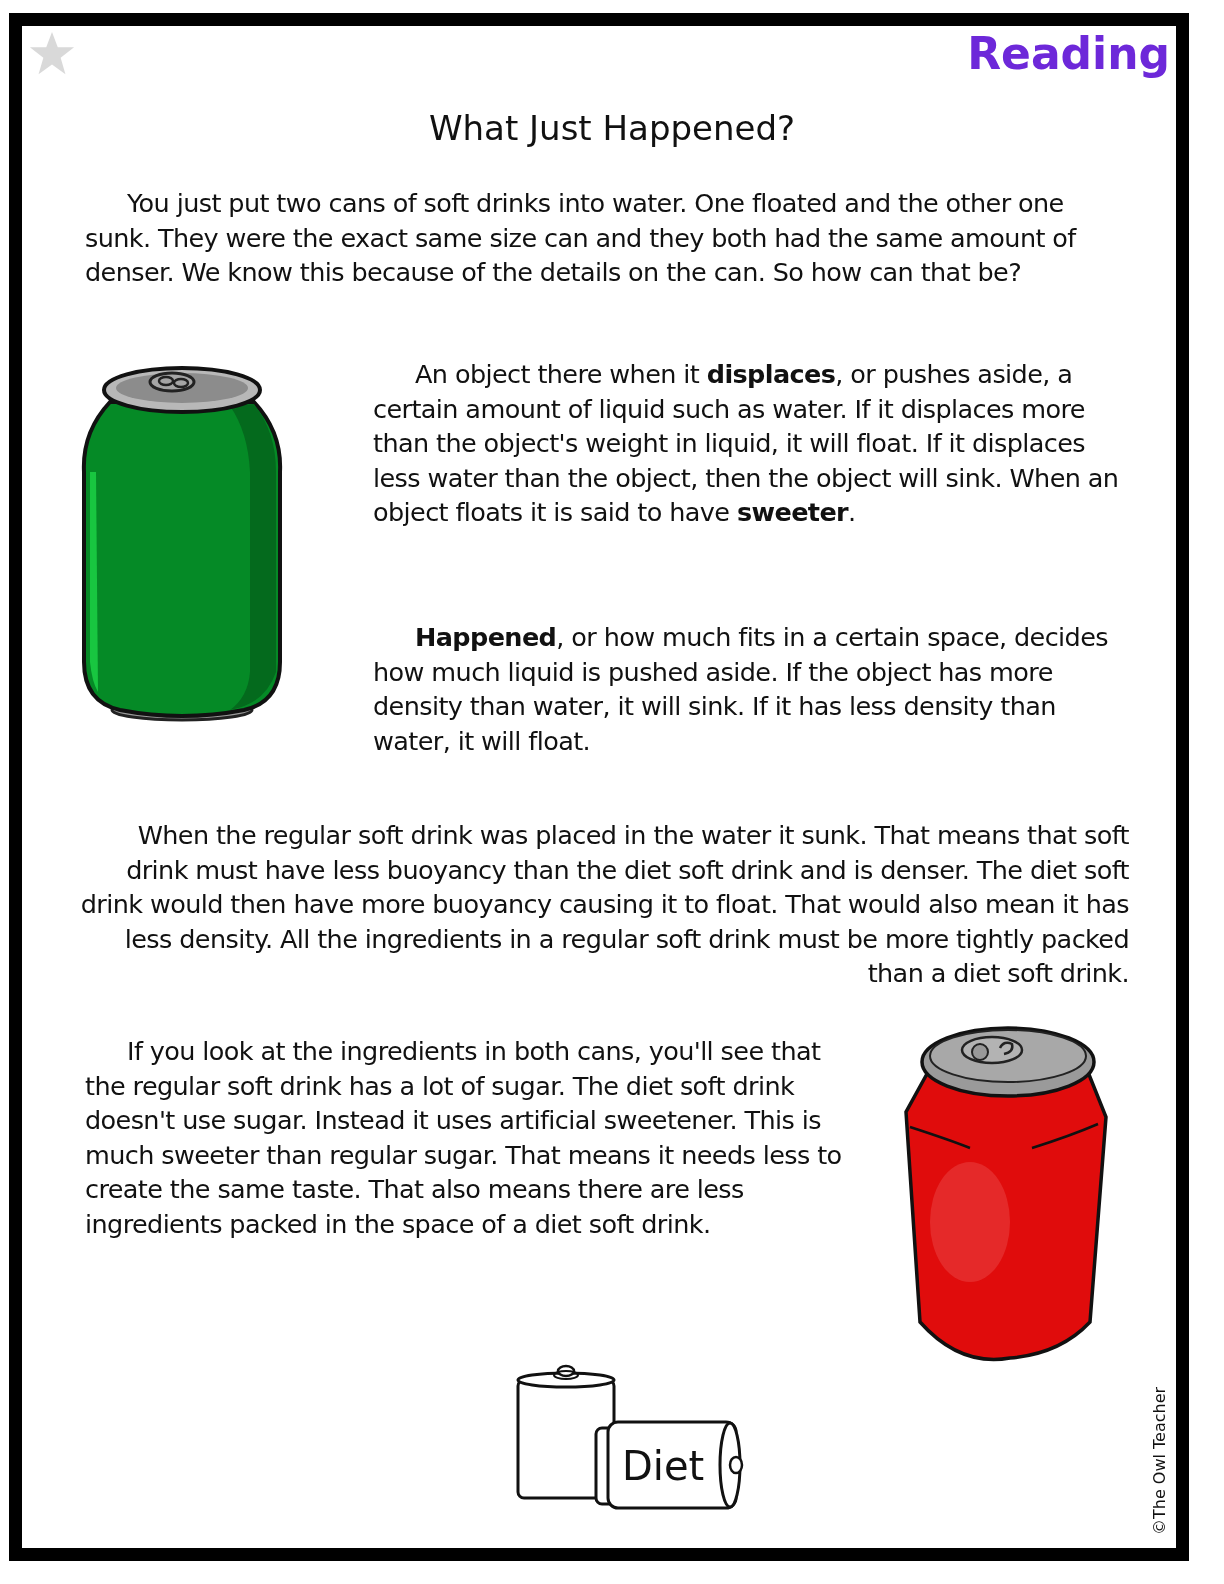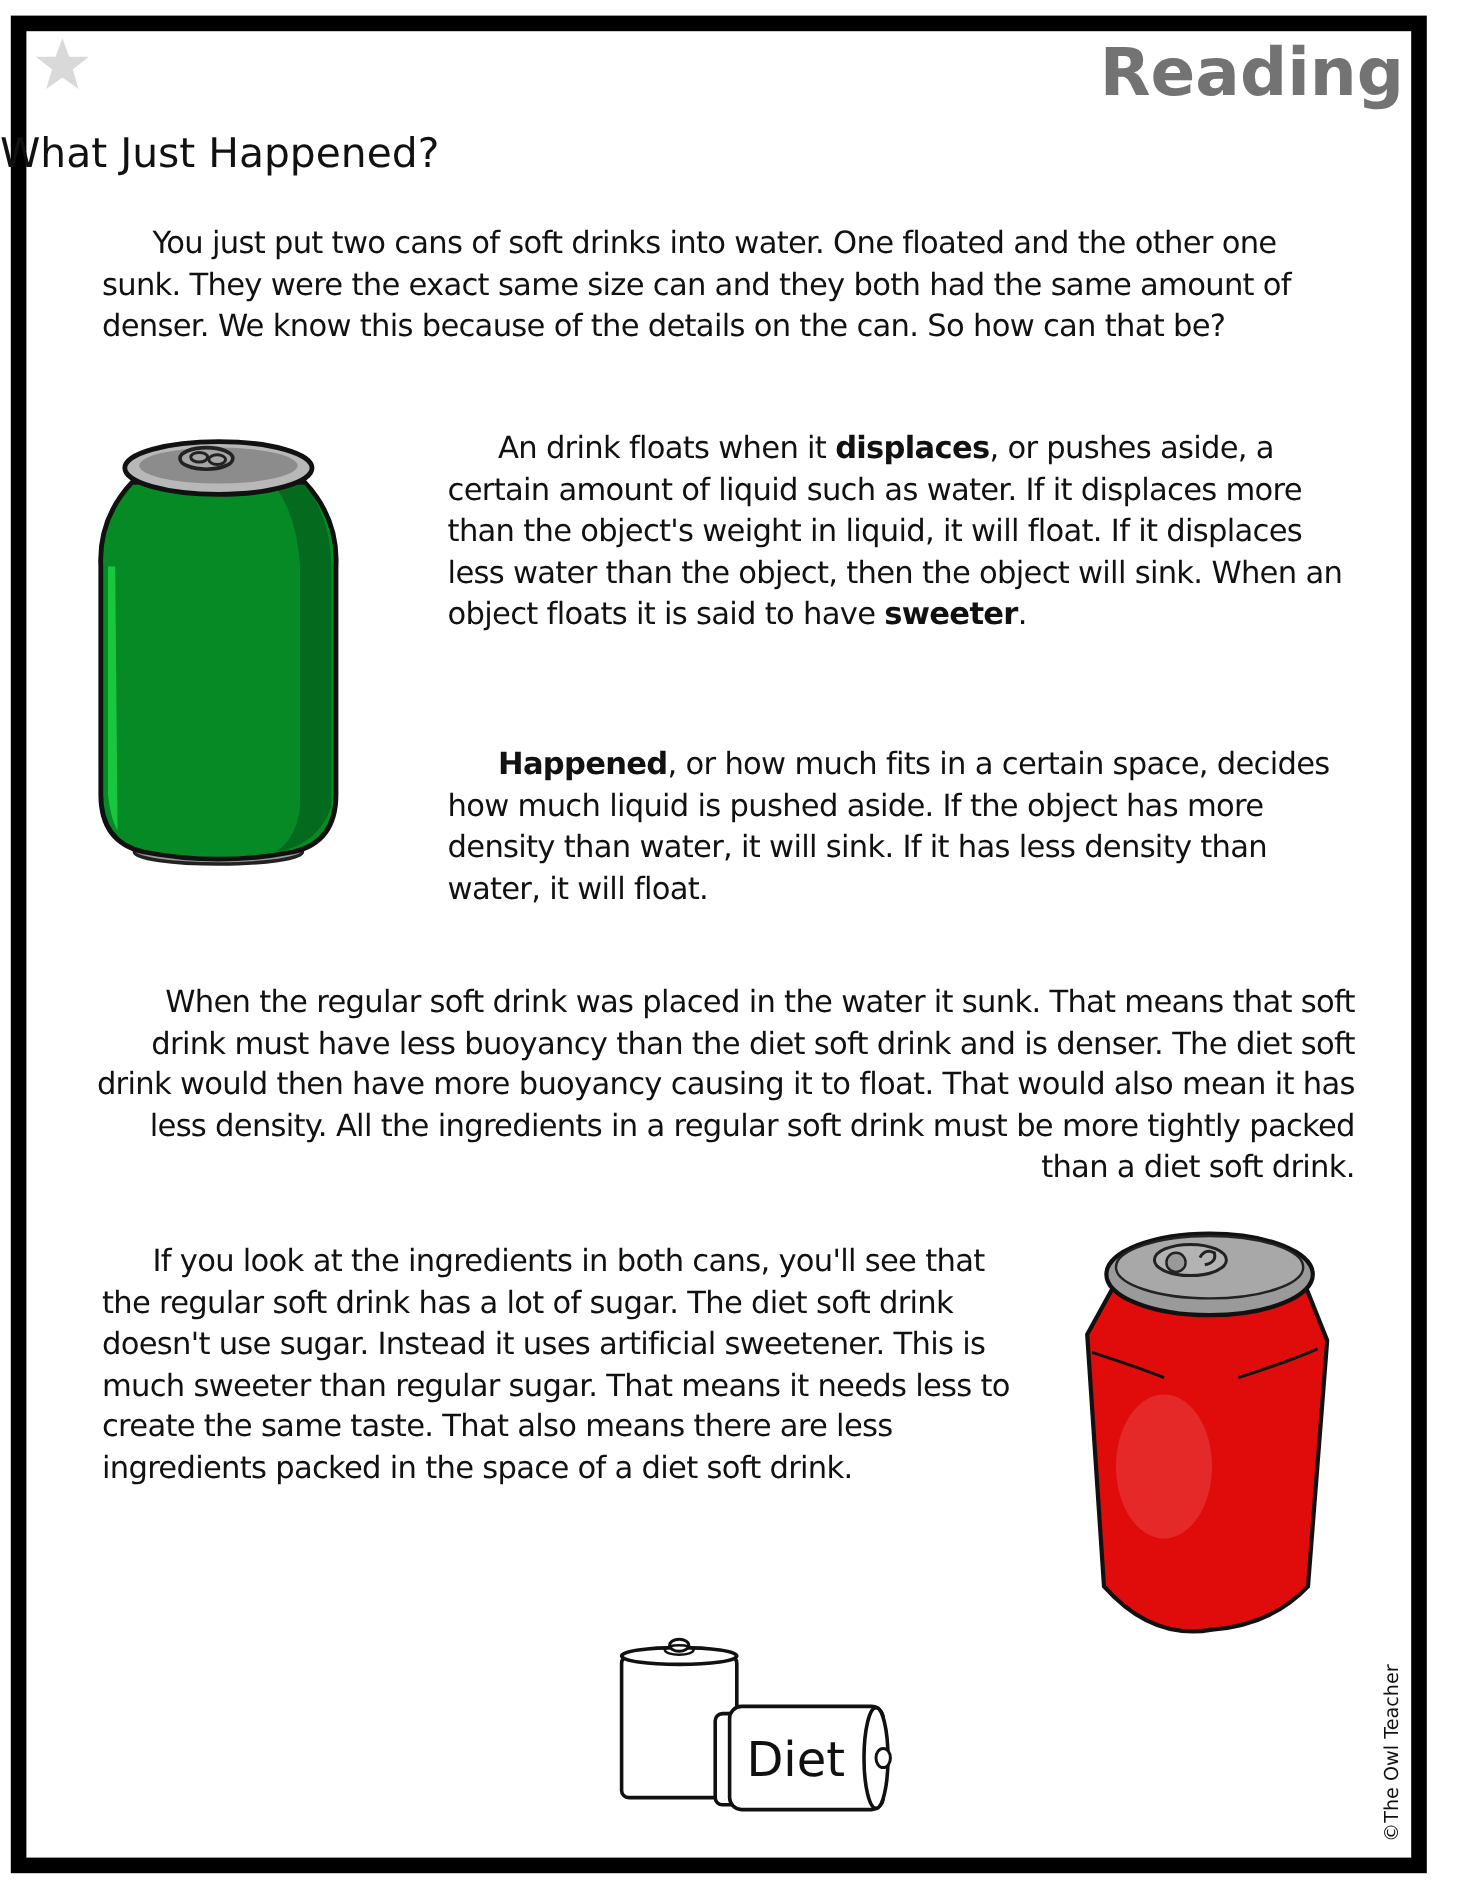--- a/index.html
+++ b/index.html
@@ -1,23 +1,23 @@
 <!DOCTYPE html>
 <html><head>
 <meta charset="utf-8">
 <style>
   html, body { margin: 0; padding: 0; background: #ffffff; }
   body { width: 1224px; height: 1584px; position: relative; overflow: hidden;
          font-family: "DejaVu Sans", sans-serif; color: #111; }
   .frame { position: absolute; left: 9px; top: 13px; width: 1180px; height: 1548px;
            border: 13px solid #000; box-sizing: border-box; }
   .star { position: absolute; left: 28px; top: 30px; width: 48px; height: 48px; }
-  .subject { position: absolute; right: 54px; top: 28px; font-size: 55px; font-weight: bold;
-             color: #737373; font-family: "DejaVu Sans", sans-serif; letter-spacing: 0px; }
-  .title { position: absolute; left: 0; width: 1224px; top: 108px; text-align: left;
+  .subject { position: absolute; right: 54px; top: 28px; font-size: 44px; font-weight: bold;
+             color: #6d28d9; font-family: "DejaVu Sans", sans-serif; letter-spacing: 0px; }
+  .title { position: absolute; left: 0; width: 1224px; top: 108px; text-align: center;
            font-size: 34px; color: #111; }
   .para { position: absolute; font-size: 25.5px; line-height: 34.5px; color: #111;
           font-family: "DejaVu Sans", sans-serif; letter-spacing: -0.6px; margin: 0; }
   .para .indent { display: inline-block; width: 42px; }
   .para b { font-weight: bold; }
   #p1 { left: 85px; top: 186px; width: 1030px; }
   #p2 { left: 373px; top: 357px; width: 750px; }
   #p3 { left: 373px; top: 620px; width: 750px; }
   #p4 { left: 79px; top: 818px; width: 1050px; text-align: right; }
   #p5 { left: 85px; top: 1034px; width: 770px; }
@@ -36,21 +36,21 @@
 <svg class="star" viewBox="0 0 50 50">
   <polygon points="25,2 31,18 48,18 34,29 39,46 25,36 11,46 16,29 2,18 19,18" fill="#d9d9d9"></polygon>
 </svg>
 
 <div class="subject">Reading</div>
 
 <div class="title">What Just Happened?</div>
 
 <p class="para" id="p1"><span class="indent"></span><span>You just put two cans of soft drinks into water. One floated and the other one sunk. They were the exact same size can and they both had the same amount of denser. We know this because of the details on the can. So how can that be?</span></p>
 
-<p class="para" id="p2"><span class="indent"></span><span>An drink floats when it </span><b>displaces</b><span>, or pushes aside, a certain amount of liquid such as water. If it displaces more than the object's weight in liquid, it will float. If it displaces less water than the object, then the object will sink. When an object floats it is said to have </span><b>sweeter</b><span>.</span></p>
+<p class="para" id="p2"><span class="indent"></span><span>An object there when it </span><b>displaces</b><span>, or pushes aside, a certain amount of liquid such as water. If it displaces more than the object's weight in liquid, it will float. If it displaces less water than the object, then the object will sink. When an object floats it is said to have </span><b>sweeter</b><span>.</span></p>
 
 <p class="para" id="p3"><span class="indent"></span><b>Happened</b><span>, or how much fits in a certain space, decides how much liquid is pushed aside. If the object has more density than water, it will sink.  If it has less density than water, it will float.</span></p>
 
 <p class="para" id="p4"><span class="indent"></span><span>When the regular soft drink was placed in the water it sunk. That means that soft drink must have less buoyancy than the diet soft drink and is denser. The diet soft drink would then have more buoyancy causing it to float. That would also mean it has less density. All the ingredients in a regular soft drink must be more tightly packed than a diet soft drink.</span></p>
 
 <p class="para" id="p5"><span class="indent"></span><span>If you look at the ingredients in both cans, you'll see that the regular soft drink has a lot of sugar. The diet soft drink doesn't use sugar. Instead it uses artificial sweetener. This is much sweeter than regular sugar. That means it needs less to create the same taste. That also means there are less ingredients packed in the space of a diet soft drink.</span></p>
 
 <svg class="can" id="green-can" viewBox="0 0 204 362">
   <ellipse cx="102" cy="348" rx="70" ry="10" fill="#9a9a9a" stroke="#222" stroke-width="3"></ellipse>
   <path d="M30,40 Q2,70 4,110 L4,300 Q4,340 40,348 Q102,360 164,348 Q200,340 200,300 L200,110 Q202,70 174,40 Z" fill="#058a26" stroke="#111" stroke-width="4"></path>

